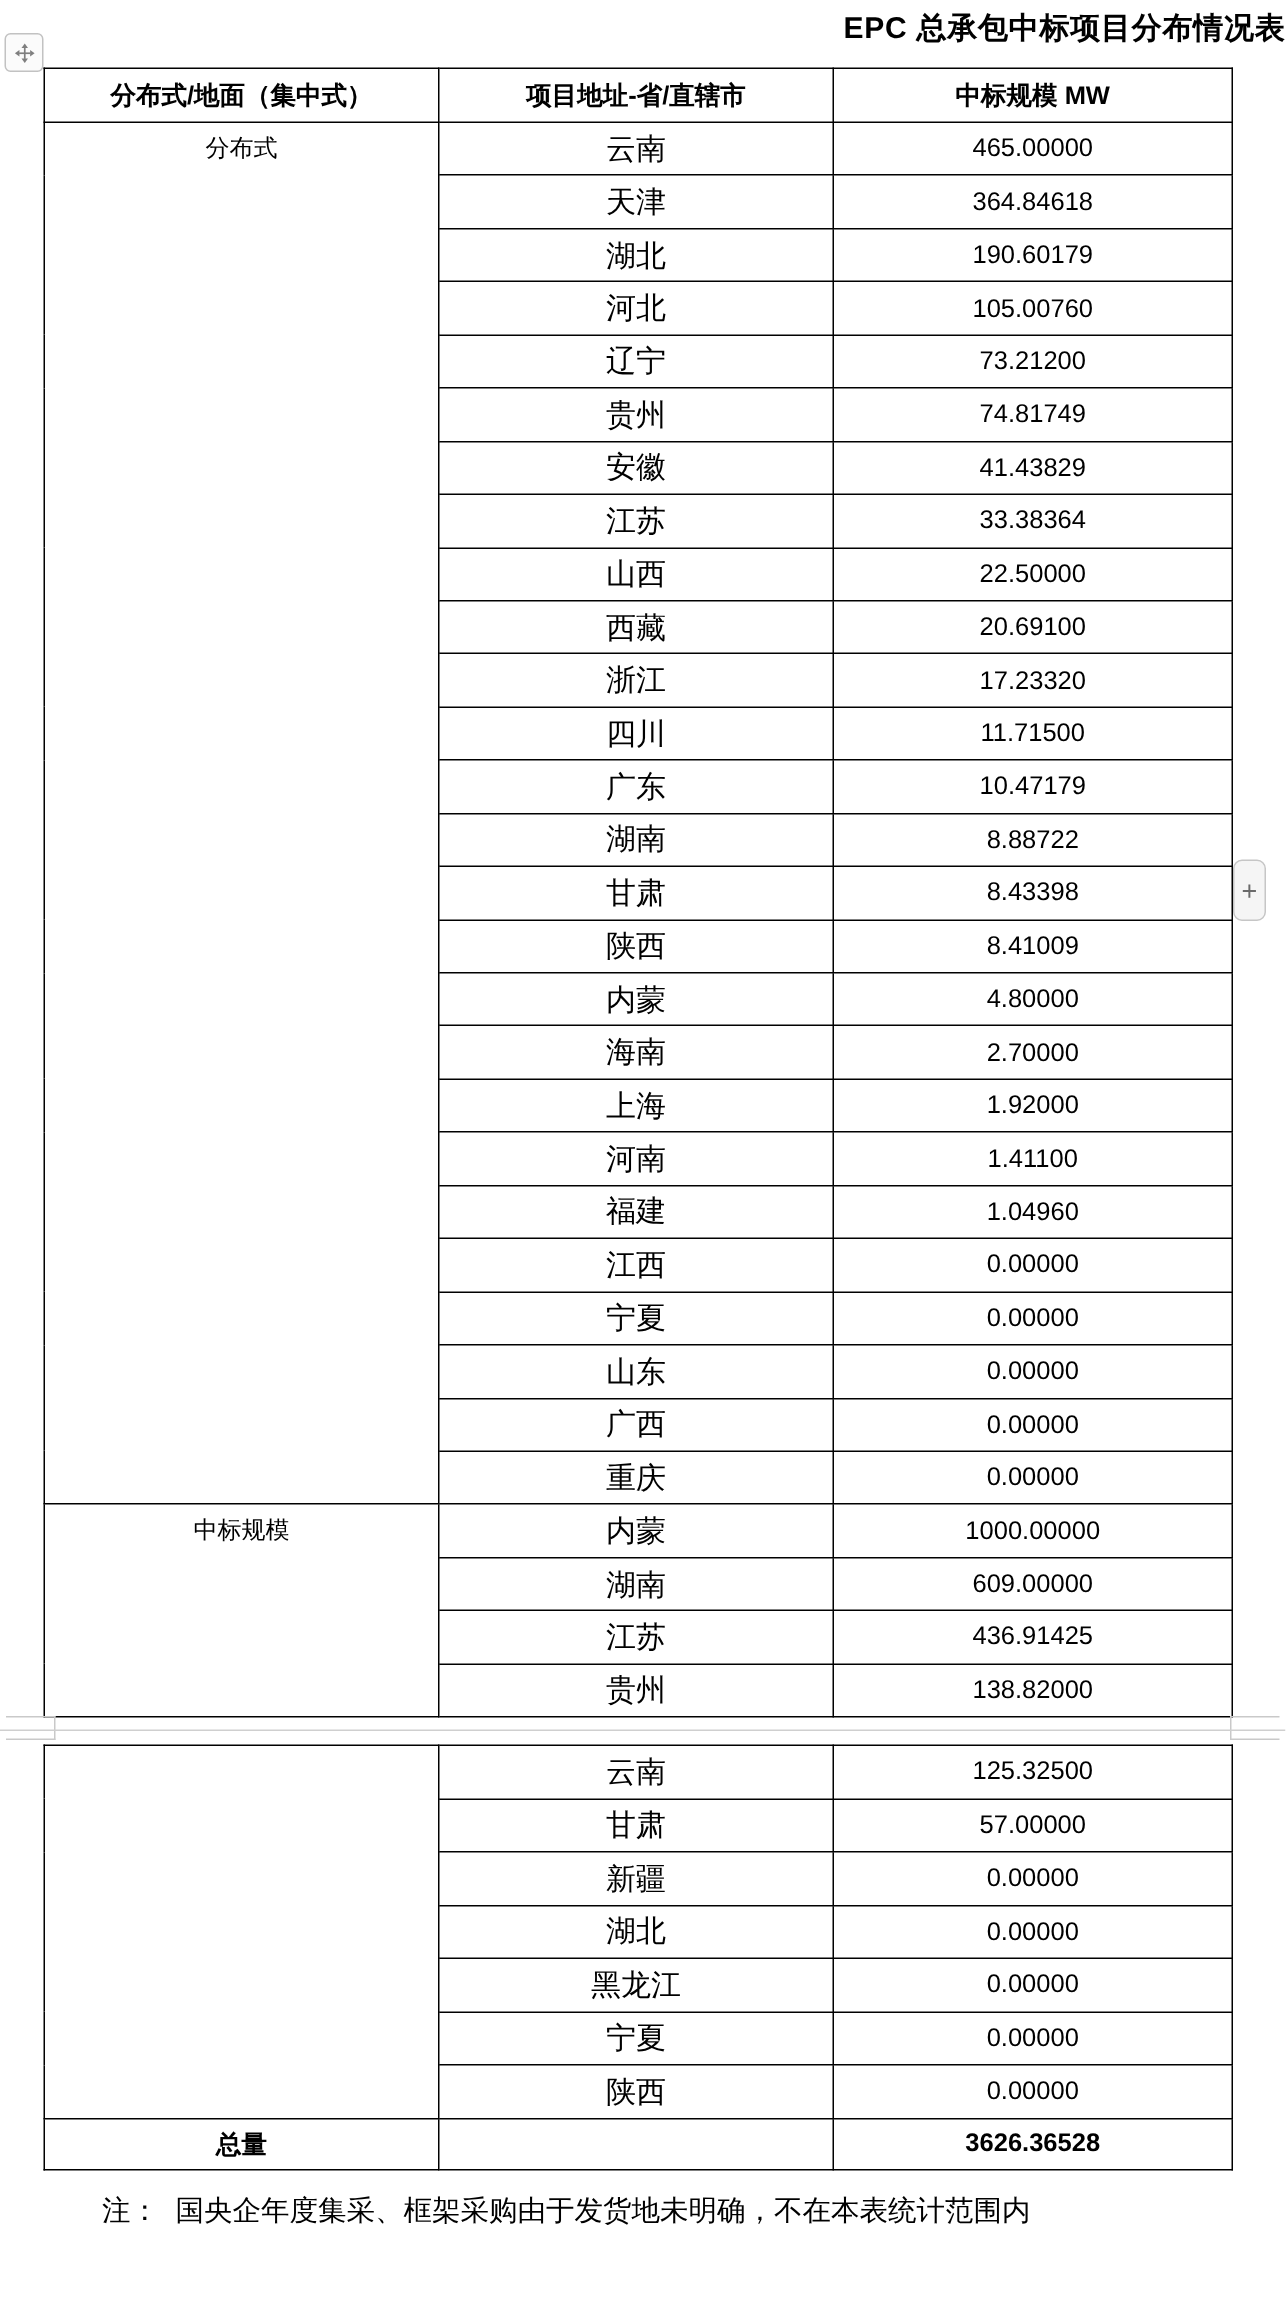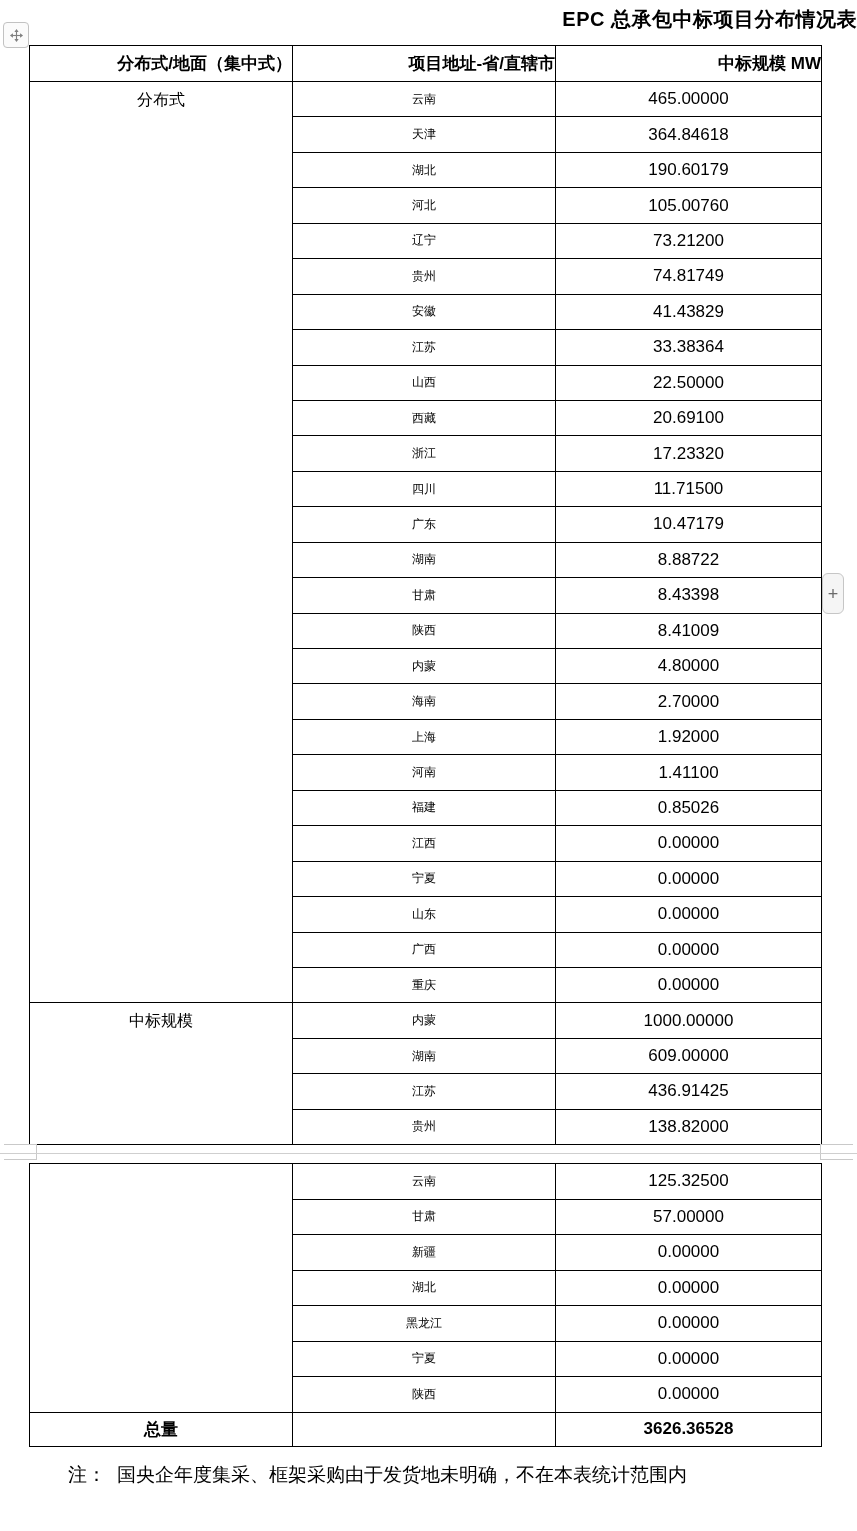--- a/index.html
+++ b/index.html
@@ -26,22 +26,22 @@
   .t col.c2{width:263px;}
   .t col.c3{width:266px;}
   .t th,.t td{
     border:1px solid #000;text-align:center;vertical-align:middle;
     padding:0;overflow:hidden;background:#fff;
   }
   #t1 tr{height:35.45px;}
   #t1 tr.hr{height:36px;}
   #t2 tr{height:35.5px;}
   #t2 tr.total-row{height:34px;}
-  .t th{font-size:17px;font-weight:bold;text-align:right;}
-  td.prov{font-size:12px;}
+  .t th{font-size:17px;font-weight:bold;}
+  td.prov{font-size:20px;}
   td.mw{font-size:17px;}
   td.cat{font-size:16px;vertical-align:top;line-height:35.4px;}
   tr.total-row td{font-weight:bold;font-size:17px;}
   .page-break{position:absolute;left:0;top:1146px;width:857px;height:17px;background:#fff;}
   .pb-full{position:absolute;left:0;right:0;top:7px;height:1px;background:#cfcfcf;}
   .pb-box{position:absolute;width:33px;height:16px;top:-2px;box-sizing:border-box;}
   .pb-box.left{left:4px;border-top:1px solid #c9c9c9;border-bottom:1px solid #c9c9c9;border-right:1px solid #c9c9c9;}
   .pb-box.right{right:4px;border-top:1px solid #c9c9c9;border-bottom:1px solid #c9c9c9;border-left:1px solid #c9c9c9;}
   .plus-button{
     position:absolute;left:822px;top:573px;width:22px;height:41px;box-sizing:border-box;
@@ -155,21 +155,21 @@
   <tr>
         <td class="prov">上海</td>
         <td class="mw">1.92000</td>
       </tr>
   <tr>
         <td class="prov">河南</td>
         <td class="mw">1.41100</td>
       </tr>
   <tr>
         <td class="prov">福建</td>
-        <td class="mw">0.85026</td>
+        <td class="mw">1.04960</td>
       </tr>
   <tr>
         <td class="prov">江西</td>
         <td class="mw">0.00000</td>
       </tr>
   <tr>
         <td class="prov">宁夏</td>
         <td class="mw">0.00000</td>
       </tr>
   <tr>

